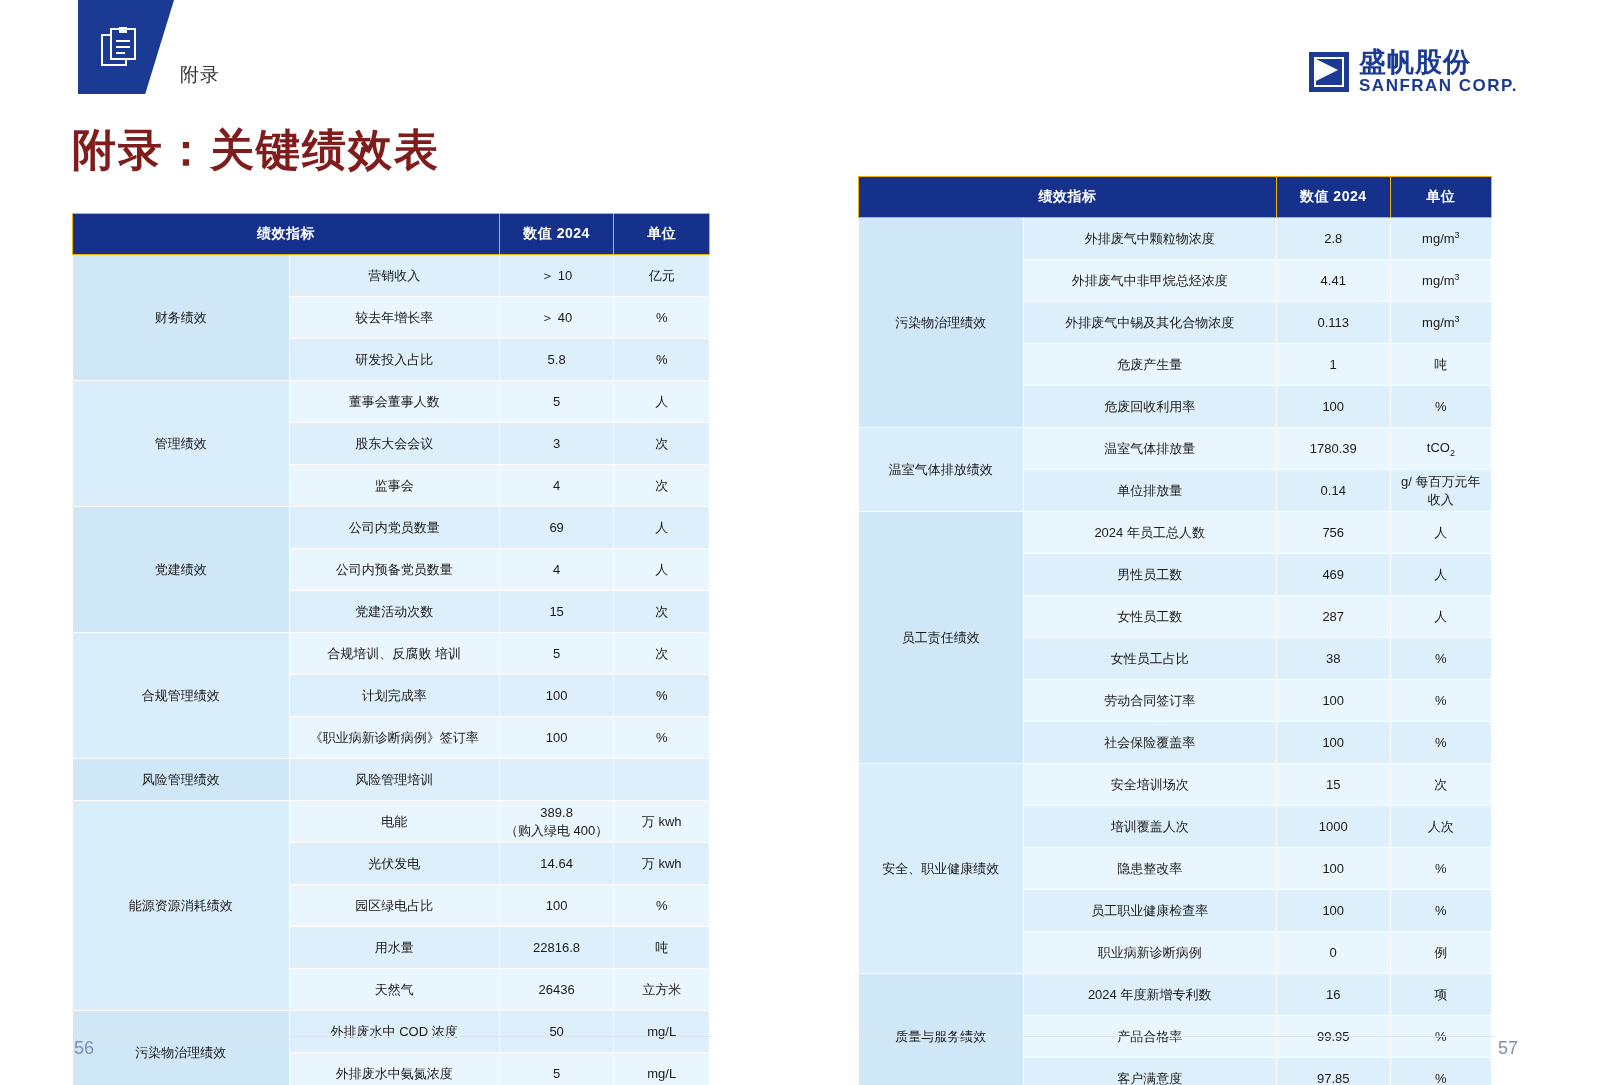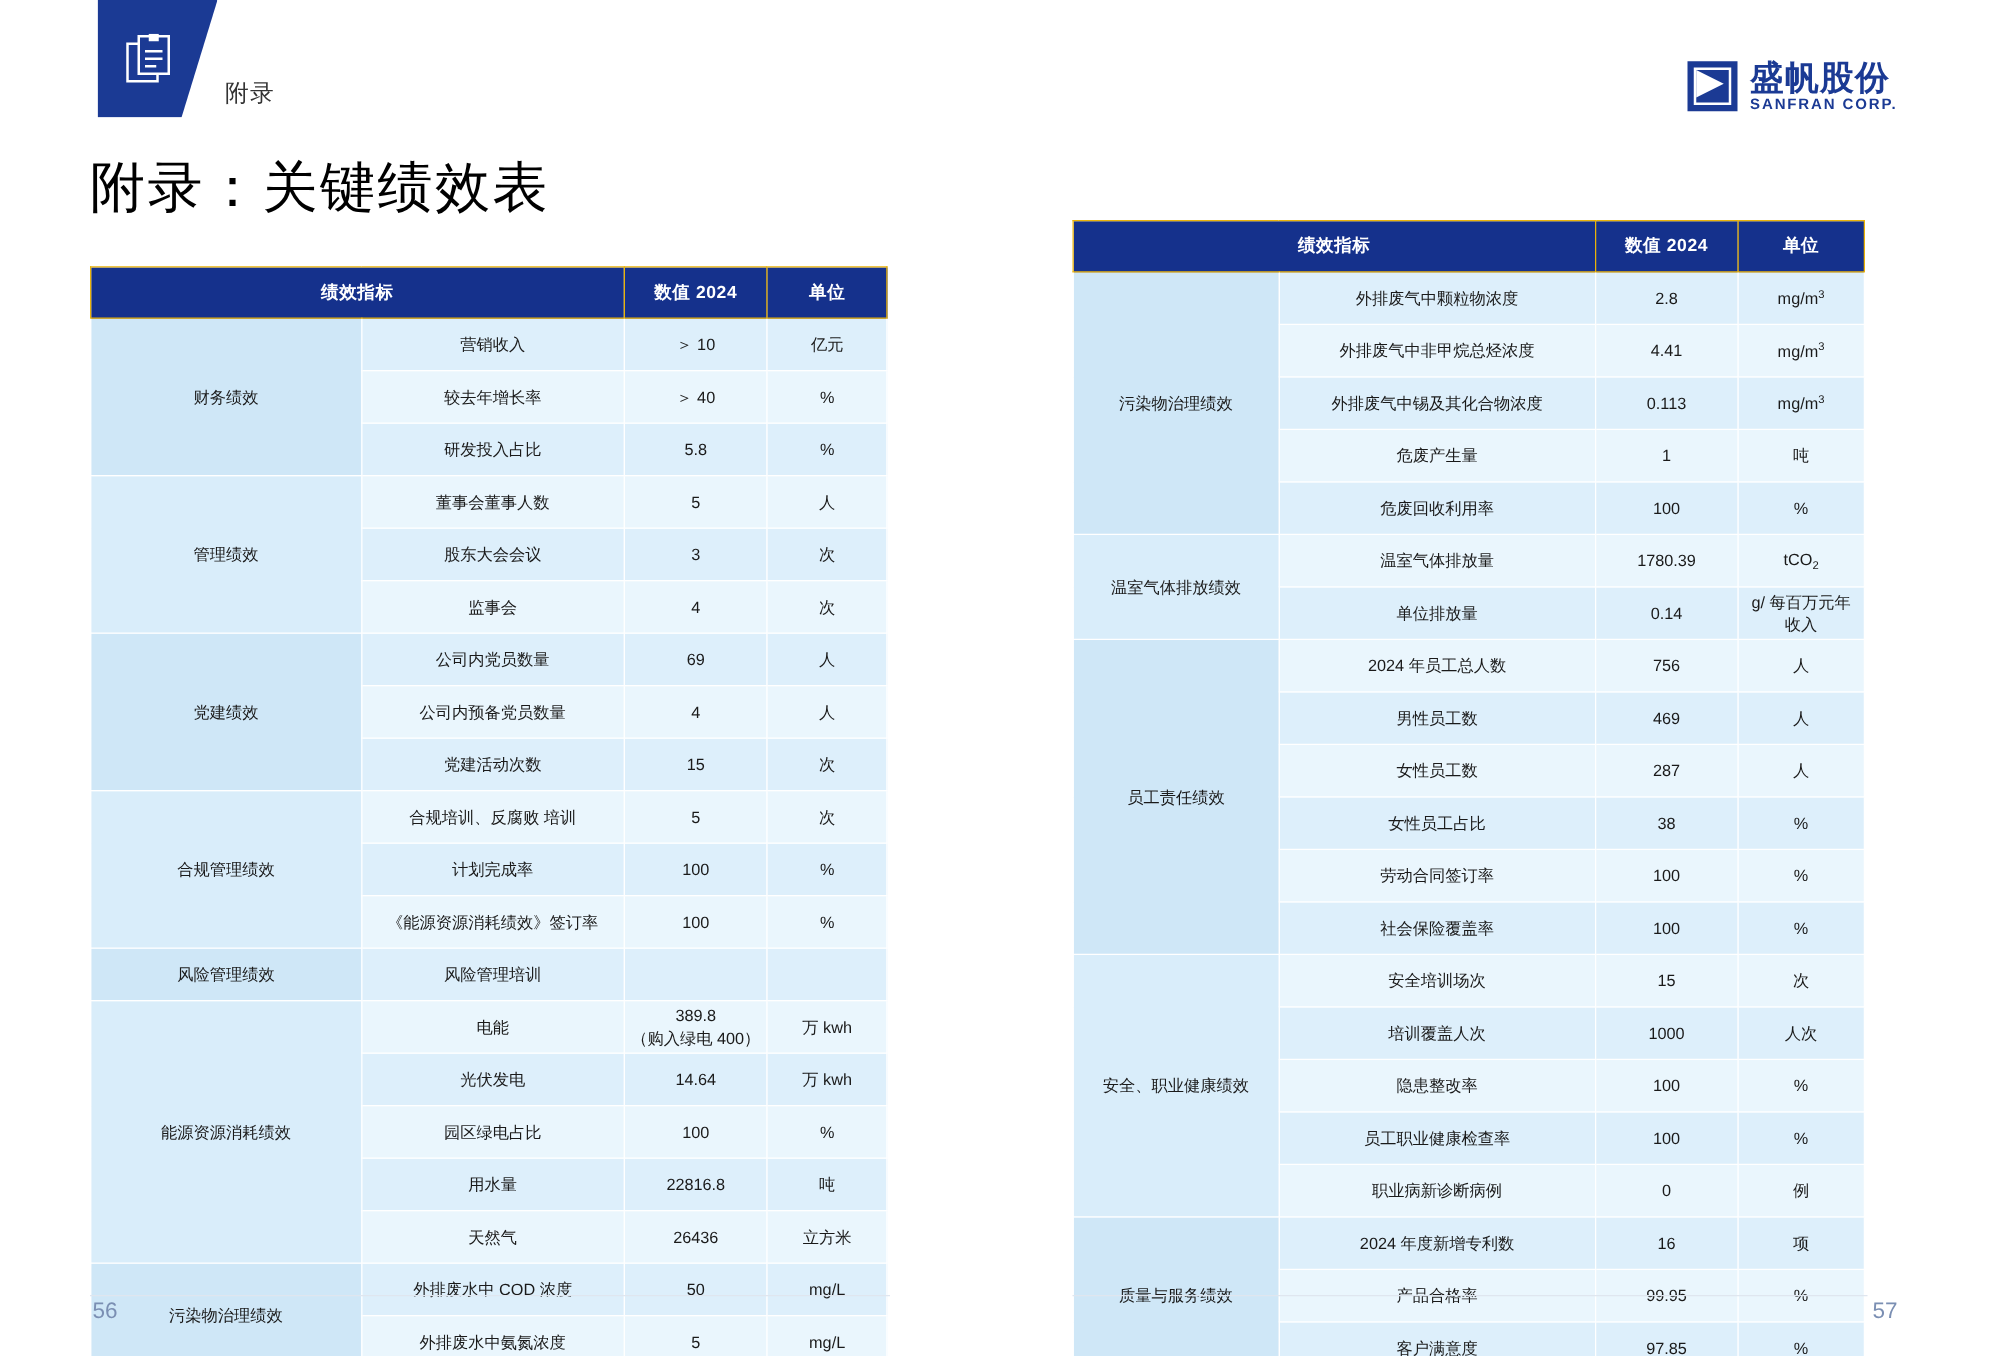--- a/index.html
+++ b/index.html
@@ -76,34 +76,34 @@
     border-top: 11px solid transparent;
   }
   .logo-text-cn {
     font-size: 27px;
     font-weight: bold;
     color: #1b3a94;
     letter-spacing: 1px;
     line-height: 1.05;
   }
   .logo-text-en {
-    font-size: 12px;
+    font-size: 17px;
     font-weight: bold;
     color: #1b3a94;
     letter-spacing: 1.5px;
   }
 
   
   .page-title {
     position: absolute;
     left: 72px;
     top: 121px;
     font-size: 44px;
-    color: #000000;
-    font-weight: normal;
+    color: #7f1d1d;
+    font-weight: bold;
     letter-spacing: 2px;
   }
 
   
   .table-wrap {
     position: absolute;
   }
   .table-left  { left: 72px;  top: 213px;  width: 638px; }
   .table-right { left: 858px; top: 176px;  width: 634px; }
 
@@ -274,21 +274,21 @@
           <td>合规培训、反腐败 培训</td>
           <td>5</td>
           <td>次</td>
         </tr>
         <tr class="band-a">
           <td>计划完成率</td>
           <td>100</td>
           <td>%</td>
         </tr>
         <tr class="band-b">
-          <td>《能源资源消耗绩效》签订率</td>
+          <td>《职业病新诊断病例》签订率</td>
           <td>100</td>
           <td>%</td>
         </tr>
         <tr class="band-a">
           <td class="cat" rowspan="1">风险管理绩效</td>
           <td>风险管理培训</td>
           <td></td>
           <td></td>
         </tr>
         <tr class="band-b">

